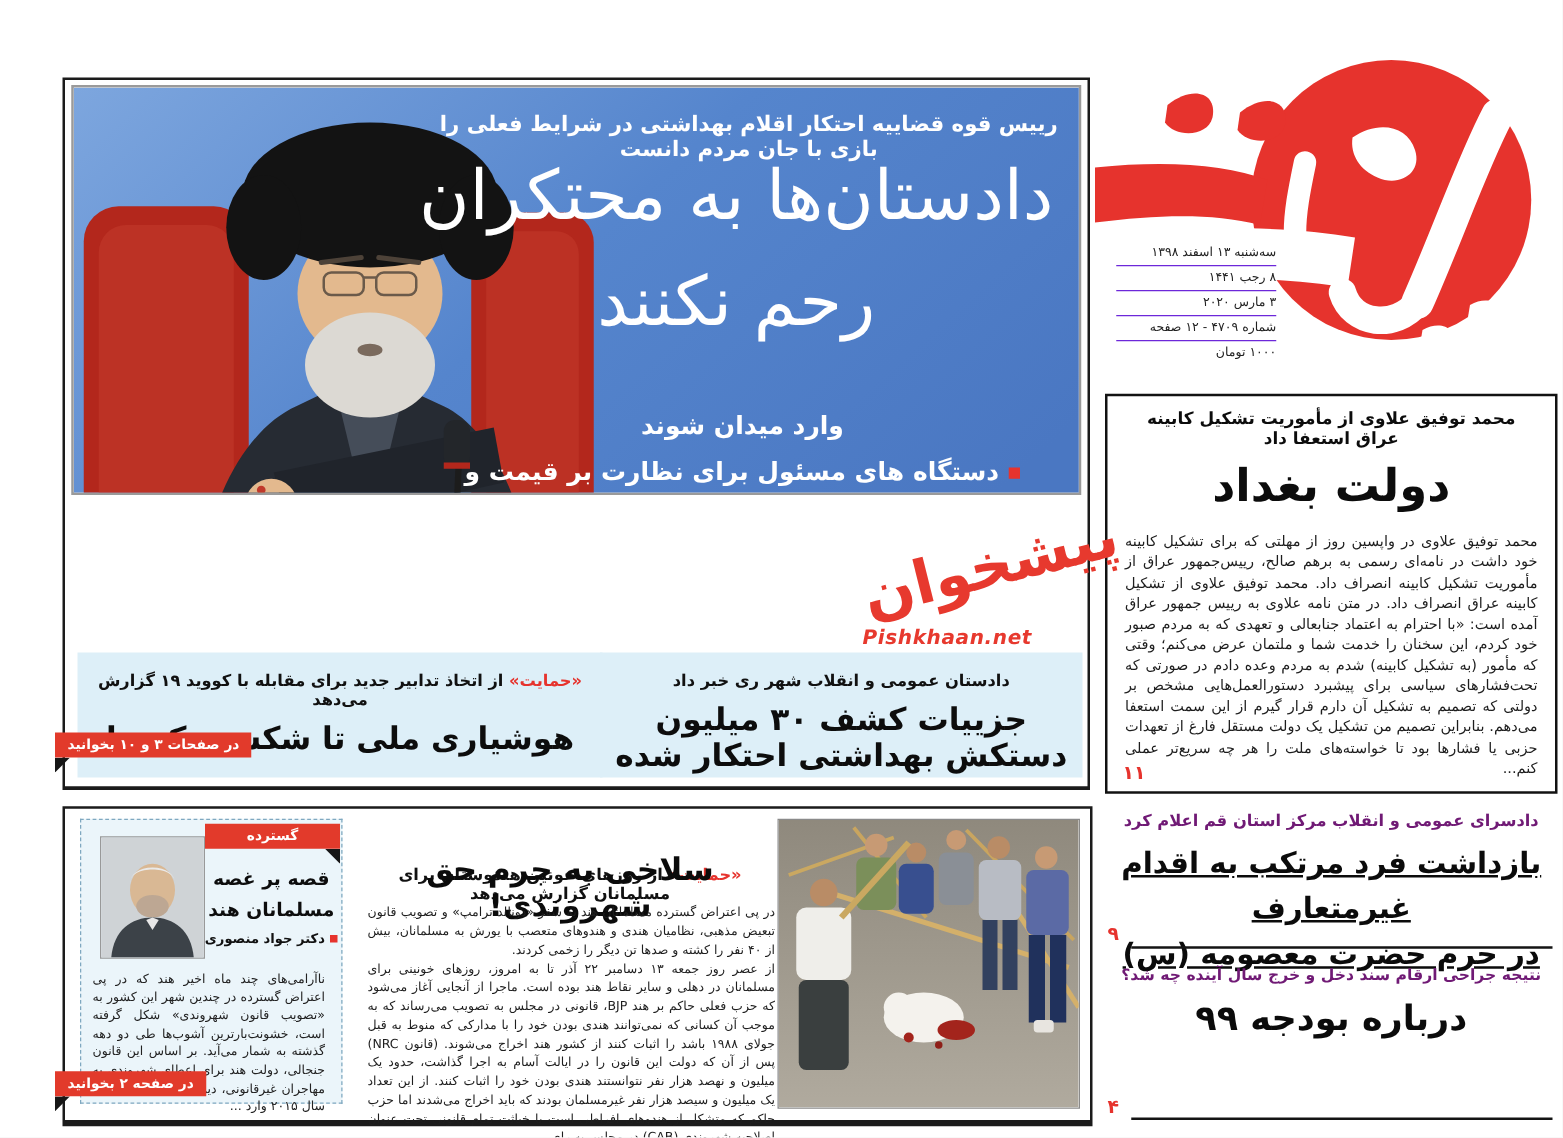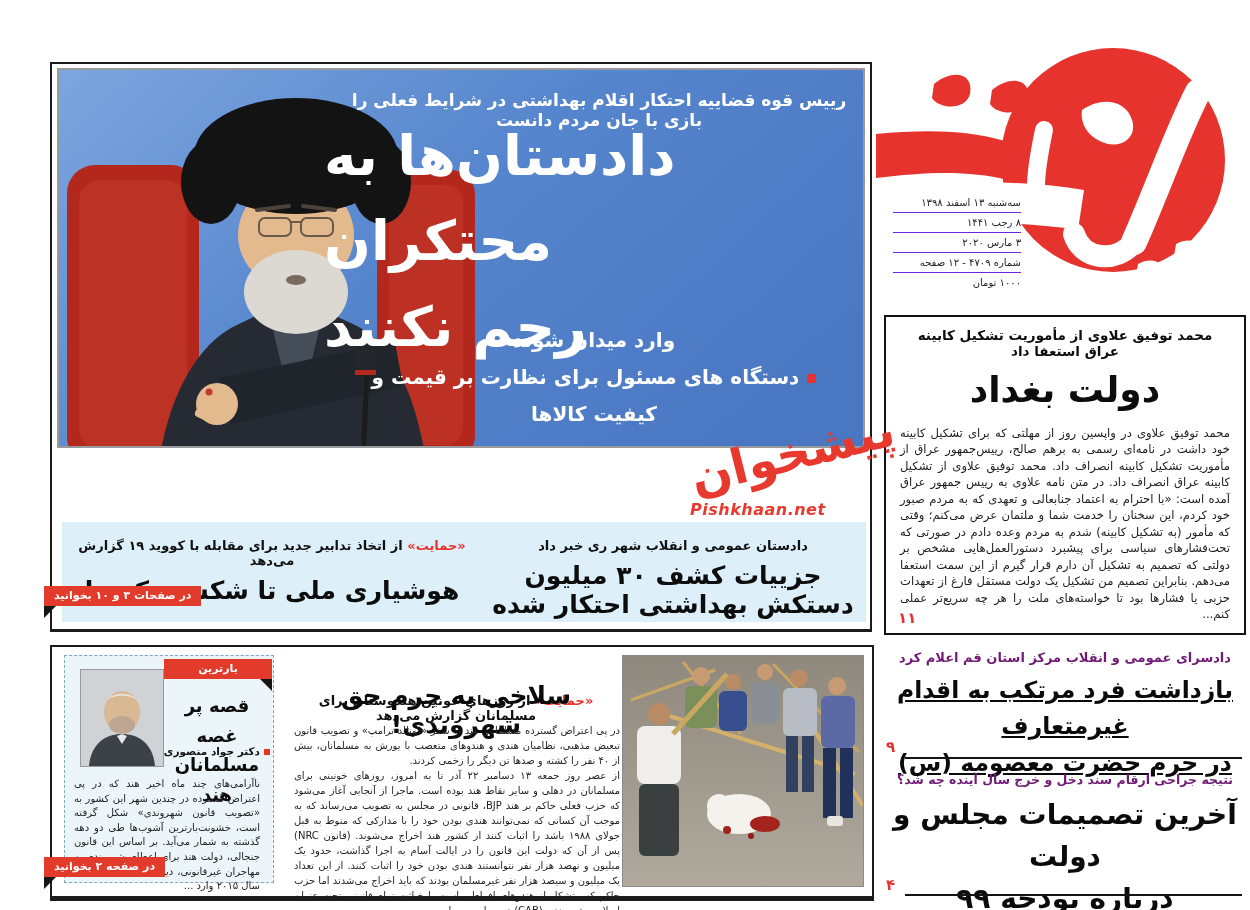--- a/index.html
+++ b/index.html
@@ -6,24 +6,24 @@
   #canvas{
     position:relative;width:1250px;height:910px;background:#ffffff;
     font-family:"DejaVu Sans","Liberation Sans",sans-serif;overflow:hidden;
   }
   .abs{position:absolute;}
   .rtl{direction:rtl;}
   .center{text-align:center;}
   .just{text-align:justify;}
   
   .upper-box{left:50px;top:62px;width:822px;height:570px;border:2px solid #1b1b1b;border-bottom-width:3px;box-sizing:border-box;}
-  .photo-frame{left:5px;top:4px;width:808px;height:380px;border:2px solid #9a9a9a;box-sizing:border-box;overflow:hidden;}
+  .photo-frame{left:5px;top:4px;width:808px;height:328px;border:2px solid #9a9a9a;box-sizing:border-box;overflow:hidden;}
   .photo-frame svg{position:absolute;left:0;top:0;}
   .lead-kicker{left:285px;top:20px;width:510px;color:#ffffff;font-size:17px;font-weight:bold;}
-  .lead-headline{left:265px;top:44px;width:530px;color:#ffffff;font-weight:bold;font-size:55px;line-height:1.55;text-align:left;}
+  .lead-headline{left:265px;top:44px;width:530px;color:#ffffff;font-weight:normal;font-size:55px;line-height:1.55;text-align:center;}
   .lead-deck{left:295px;top:252px;width:480px;color:#ffffff;font-size:20px;font-weight:bold;line-height:1.85;text-align:center;}
   .sq-bullet{display:inline-block;width:9px;height:9px;background:#e6332d;margin-left:8px;vertical-align:middle;}
   
   .band{top:458px;height:100px;background:#ddeff8;box-sizing:border-box;}
   .band-left{left:10px;width:420px;}
   .band-right{left:428px;width:386px;}
   .band .kicker{margin-top:16px;font-size:13px;font-weight:bold;color:#111;}
   .band .hl{margin-top:8px;font-size:25px;font-weight:bold;color:#0d0d0d;}
   .brand-red{color:#e6332d;}
   
@@ -45,21 +45,21 @@
   .pageno{color:#e6332d;font-weight:bold;font-size:15px;}
   .iraq-page{left:12px;bottom:6px;}
   
   .signature{left:688px;top:425px;color:#e7392e;font-size:48px;font-weight:bold;transform:rotate(-14deg);z-index:5;}
   .sitemark{left:690px;top:500px;color:#e7392e;font-size:16px;font-weight:bold;font-style:italic;z-index:5;letter-spacing:.5px;}
   
   .bottom-box{left:50px;top:645px;width:824px;height:256px;border:2px solid #1b1b1b;border-bottom-width:5px;box-sizing:border-box;}
   .note-box{left:12px;top:8px;width:210px;height:228px;background:#ebf5fa;border:1px dashed #7fa8c0;box-sizing:border-box;}
   .note-tab{left:112px;top:12px;width:108px;box-sizing:border-box;text-align:center;}
   .note-photo{left:28px;top:22px;width:84px;height:98px;border:1px solid #999;box-sizing:border-box;}
-  .note-title{left:112px;top:44px;width:106px;font-size:18px;font-weight:bold;color:#0d0d0d;line-height:1.65;text-align:center;}
+  .note-title{left:112px;top:44px;width:106px;font-size:15px;font-weight:bold;color:#0d0d0d;line-height:1.65;text-align:center;}
   .note-author{left:108px;top:98px;width:110px;font-size:10.5px;font-weight:bold;color:#111;text-align:right;}
   .note-author .sq{display:inline-block;width:6px;height:6px;background:#e6332d;margin-left:4px;}
   .note-body{left:22px;top:130px;width:186px;font-size:10px;line-height:14.6px;color:#222;}
   
   .india-kicker{left:238px;top:12px;width:332px;font-size:13px;font-weight:bold;color:#111;margin-top:34px;}
   .india-hl{left:238px;top:34px;width:332px;font-size:25px;font-weight:bold;color:#0b0b0b;}
   .india-body{left:242px;top:76px;width:326px;font-size:10px;line-height:15px;color:#1e1e1e;}
   .india-photo{left:570px;top:8px;width:242px;height:232px;border:1px solid #8a8a8a;box-sizing:border-box;overflow:hidden;}
   
   .teaser-kicker{width:362px;font-size:13px;font-weight:bold;color:#701a75;}
@@ -181,21 +181,21 @@
     <div class="iraq-hl rtl center">
       <div>دولت بغداد</div>
     </div>
     <div class="iraq-body rtl just">محمد توفیق علاوی در واپسین روز از مهلتی که برای تشکیل کابینه خود داشت در نامه‌ای رسمی به برهم صالح، رییس‌جمهور عراق از مأموریت تشکیل کابینه انصراف داد. محمد توفیق علاوی از تشکیل کابینه عراق انصراف داد. در متن نامه علاوی به رییس جمهور عراق آمده است: «با احترام به اعتماد جنابعالی و تعهدی که به مردم صبور خود کردم، این سخنان را خدمت شما و ملتمان عرض می‌کنم؛ وقتی که مأمور (به تشکیل کابینه) شدم به مردم وعده دادم در صورتی که تحت‌فشارهای سیاسی برای پیشبرد دستورالعمل‌هایی مشخص بر دولتی که تصمیم به تشکیل آن دارم قرار گیرم از این سمت استعفا می‌دهم. بنابراین تصمیم من تشکیل یک دولت مستقل فارغ از تعهدات حزبی یا فشارها بود تا خواسته‌های ملت را هر چه سریع‌تر عملی کنم...</div>
     <div class="abs pageno iraq-page">۱۱</div>
   </div>
 
   <div class="abs bottom-box">
 
     <div class="abs note-box"></div>
-    <div class="abs ribbon note-tab">بارترین</div>
+    <div class="abs ribbon note-tab">گسترده</div>
     <div class="abs fold fold-r" style="left:208px;top:32px;"></div>
     <div class="abs note-photo">
       <svg width="82" height="96" viewBox="0 0 82 96">
         <rect width="82" height="96" fill="#cfd3d6"></rect>
         <ellipse cx="41" cy="42" rx="18" ry="21" fill="#d9b894"></ellipse>
         <path d="M23 36 C23 22 59 22 59 36 C59 30 52 24 41 24 C30 24 23 30 23 36 Z" fill="#e9e9e9"></path>
         <ellipse cx="41" cy="55" rx="13" ry="9" fill="#bda793"></ellipse>
         <path d="M8 96 C10 74 24 64 41 64 C58 64 72 74 74 96 Z" fill="#3c4248"></path>
         <path d="M36 66 L41 74 L46 66 L41 64 Z" fill="#e8e8e8"></path>
       </svg>
@@ -270,19 +270,18 @@
   <div class="abs teaser-kicker rtl center" style="left:884px;top:650px;">دادسرای عمومی و انقلاب مرکز استان قم اعلام کرد</div>
   <div class="abs teaser-hl rtl center" style="left:884px;top:672px;font-size:23.5px;line-height:1.55;text-decoration:underline;">
     <div>بازداشت فرد مرتکب به اقدام غیرمتعارف</div>
     <div>در حرم حضرت معصومه (س)</div>
   </div>
   <div class="abs pageno" style="left:886px;top:738px;">۹</div>
   <div class="abs rule" style="left:905px;top:757px;width:337px;"></div>
 
   <div class="abs teaser-kicker rtl center" style="left:884px;top:772px;font-size:12.5px;">نتیجه جراحی ارقام سند دخل و خرج سال آینده چه شد؟</div>
   <div class="abs teaser-hl rtl center" style="left:884px;top:794px;font-size:28px;line-height:1.5;">
-    <div>آخرین تصمیمات مجلس و دولت</div>
     <div>درباره بودجه ۹۹</div>
   </div>
   <div class="abs pageno" style="left:886px;top:876px;">۴</div>
   <div class="abs rule" style="left:905px;top:894px;width:337px;"></div>
 
 </div>
 
 </body></html>

